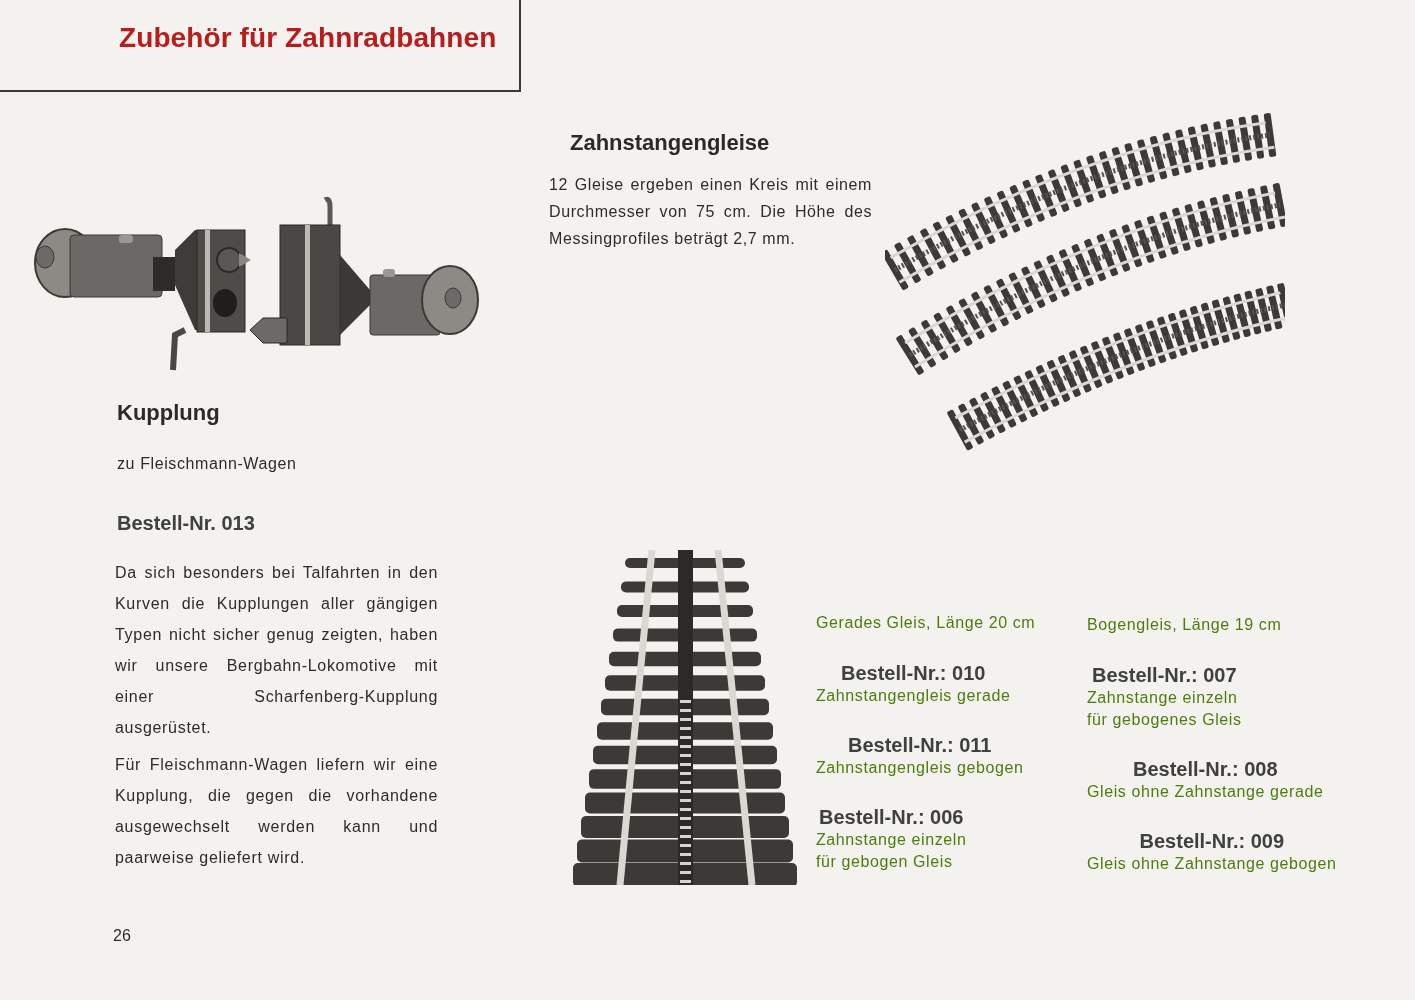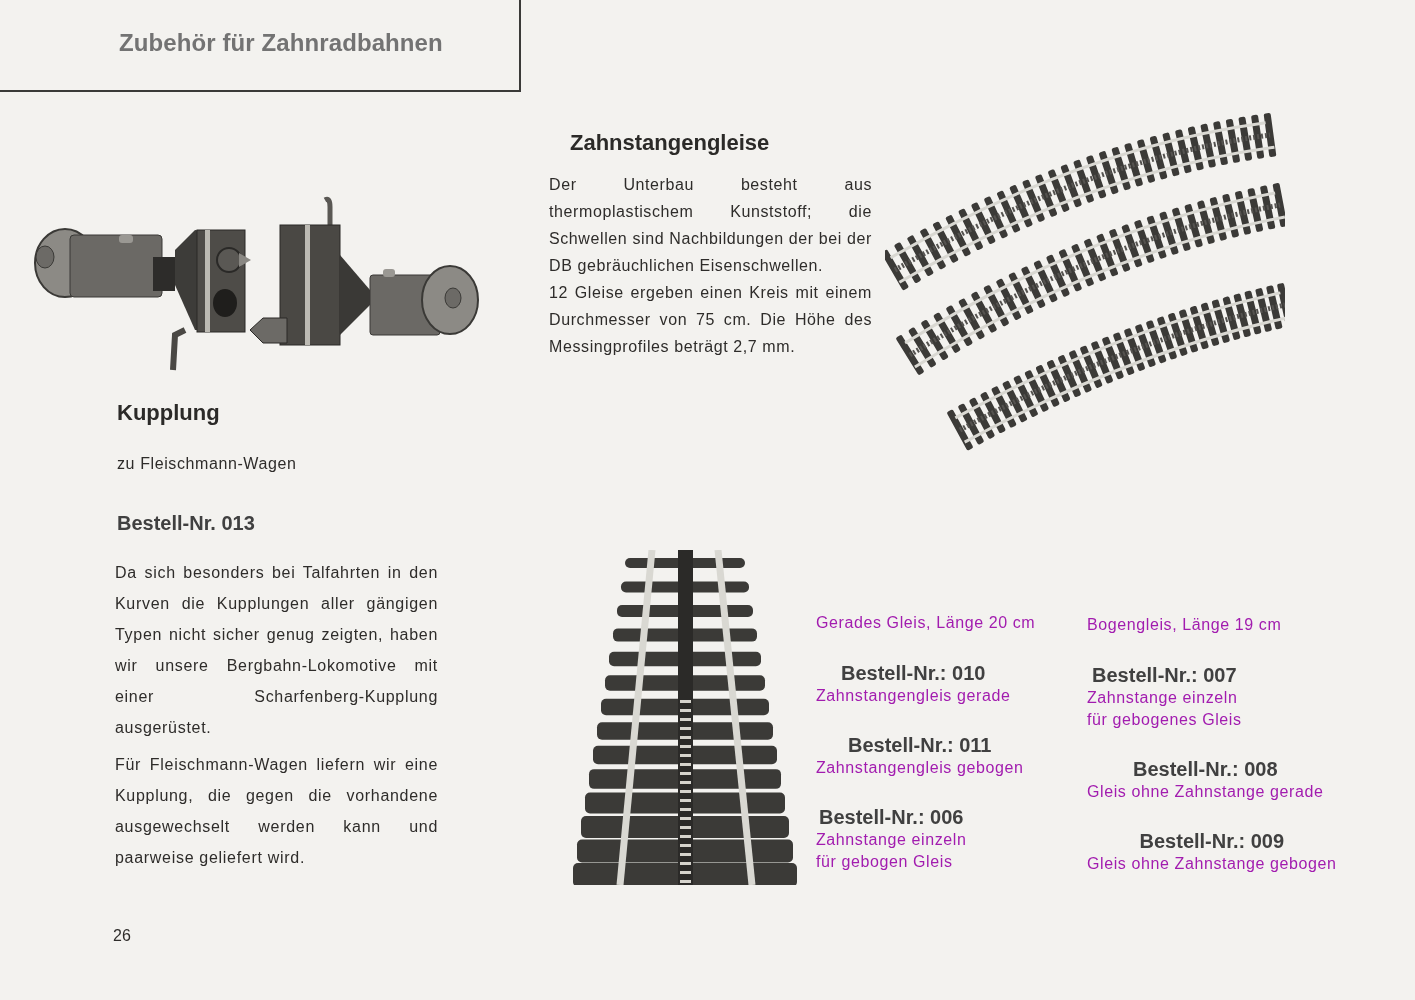--- a/index.html
+++ b/index.html
@@ -11,34 +11,34 @@
   }
   .abs { position: absolute; }
 
   
   .header-box {
     left: -2px; top: -2px; width: 523px; height: 94px;
     border-right: 2px solid #3a3a38; border-bottom: 2px solid #3a3a38;
     box-sizing: border-box;
   }
   .page-title {
-    left: 119px; top: 29px; font-size: 24px; font-weight: bold; letter-spacing: 0.1px;
-    color: #737373;
+    left: 119px; top: 22px; font-size: 28px; font-weight: bold; letter-spacing: 0.1px;
+    color: #b91c1c;
   }
 
   
   .coupling-img { left: 25px; top: 195px; width: 460px; height: 180px; }
 
   .section-title { font-size: 22px; font-weight: bold; color: #2b2a28; }
   .body-text { font-size: 16px; line-height: 27px; text-align: justify; letter-spacing: 0.6px; color: #2e2c2a; }
   .body-text-left { font-size: 16px; line-height: 31px; text-align: justify; letter-spacing: 0.7px; color: #2e2c2a; }
   .body-text p { margin: 0; }
   .body-text-left p { margin: 0; }
   .bold-label { font-size: 20px; font-weight: bold; color: #404040; text-align: center; }
-  .plain-label { font-size: 16px; letter-spacing: 0.6px; color: #a21caf; line-height: 22px; }
+  .plain-label { font-size: 16px; letter-spacing: 0.6px; color: #4d7c0f; line-height: 22px; }
 
   .kupplung-title { left: 117px; top: 400px; }
   .kupplung-sub { left: 117px; top: 436px; font-size: 16px; letter-spacing: 0.6px; color: #2e2c2a; margin-top: 19px; }
   .kupplung-order { left: 117px; top: 512px; }
   .kupplung-body { left: 115px; top: 557px; width: 323px; }
 
   .page-number { left: 113px; top: 927px; font-size: 16px; color: #2e2c2a; }
 
   .zahn-title { left: 570px; top: 130px; }
   .zahn-body { left: 549px; top: 171px; width: 323px; }
@@ -88,21 +88,20 @@
 <div class="abs section-title kupplung-title">Kupplung</div>
 <div class="abs kupplung-sub">zu Fleischmann-Wagen</div>
 <div class="abs bold-label kupplung-order">Bestell-Nr. 013</div>
 <div class="abs body-text-left kupplung-body">
   <p>Da sich besonders bei Talfahrten in den Kurven die Kupplungen aller gängigen Typen nicht sicher genug zeigten, haben wir unsere Bergbahn-Lokomotive mit einer Scharfenberg-Kupplung ausgerüstet.</p>
   <p style="margin-top:6px">Für Fleischmann-Wagen liefern wir eine Kupplung, die gegen die vorhandene ausgewechselt werden kann und paarweise geliefert wird.</p>
 </div>
 
 <div class="abs section-title zahn-title">Zahnstangengleise</div>
 <div class="abs body-text zahn-body">
-  <p>Der Unterbau besteht aus thermoplastischem Kunststoff; die Schwellen sind Nachbildungen der bei der DB gebräuchlichen Eisenschwellen.</p>
   <p>12 Gleise ergeben einen Kreis mit einem Durchmesser von 75 cm. Die Höhe des Messingprofiles beträgt 2,7 mm.</p>
 </div>
 
 <svg class="abs curved-img" viewBox="0 0 400 360">
     <g>
       <rect x="6.5" y="138" width="7" height="44" rx="2" fill="#3b3a37" transform="rotate(-30.06858282186245 10 160)"></rect>
       <rect x="19.16111111111111" y="130.76111111111112" width="7" height="44" rx="2" fill="#3b3a37" transform="rotate(-29.446043999832185 22.66111111111111 152.76111111111112)"></rect>
       <rect x="31.81111111111111" y="123.71111111111114" width="7" height="44" rx="2" fill="#3b3a37" transform="rotate(-28.81465907248977 35.31111111111111 145.71111111111114)"></rect>
       <rect x="44.45000000000001" y="116.85000000000002" width="7" height="44" rx="2" fill="#3b3a37" transform="rotate(-28.174394768419255 47.95000000000001 138.85000000000002)"></rect>
       <rect x="57.07777777777778" y="110.1777777777778" width="7" height="44" rx="2" fill="#3b3a37" transform="rotate(-27.525225743744333 60.57777777777778 132.1777777777778)"></rect>

